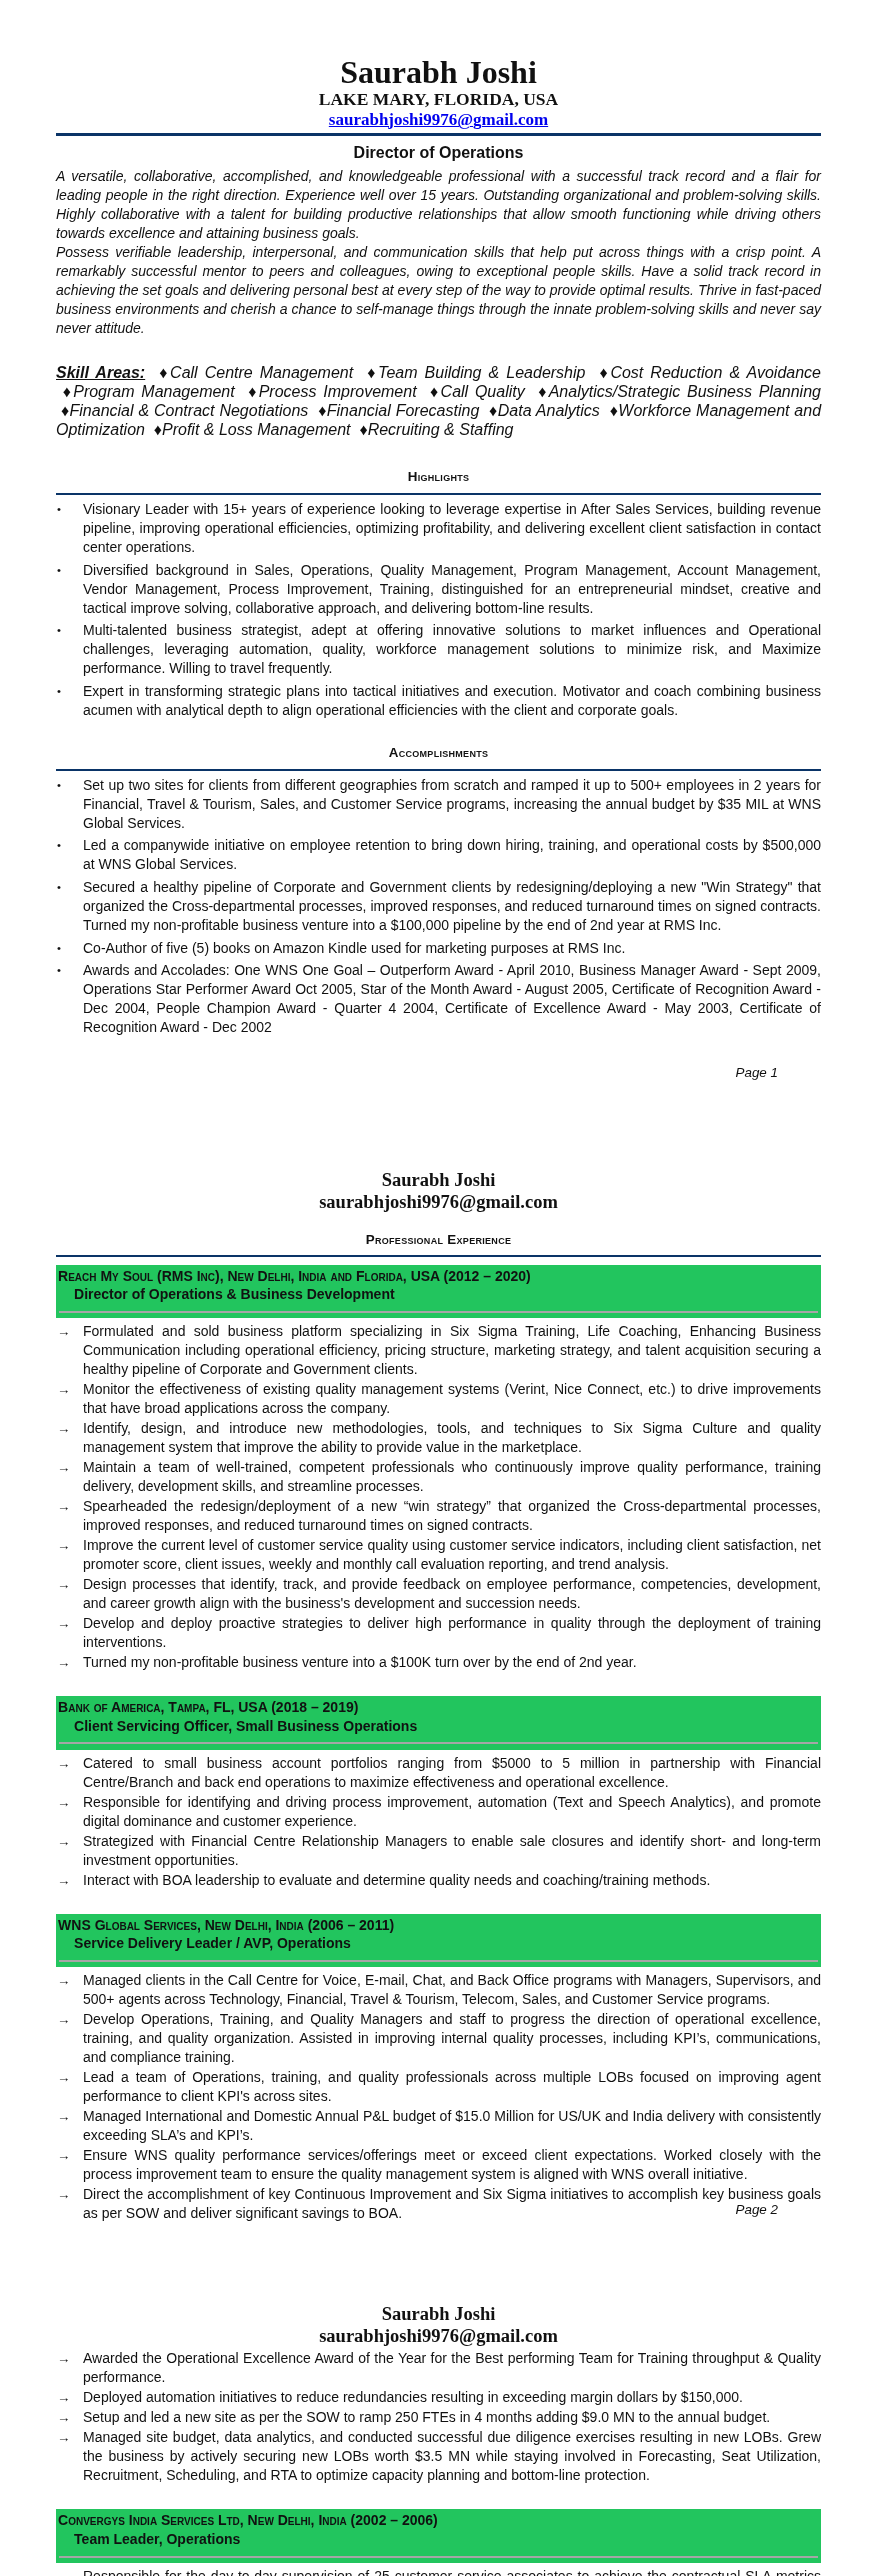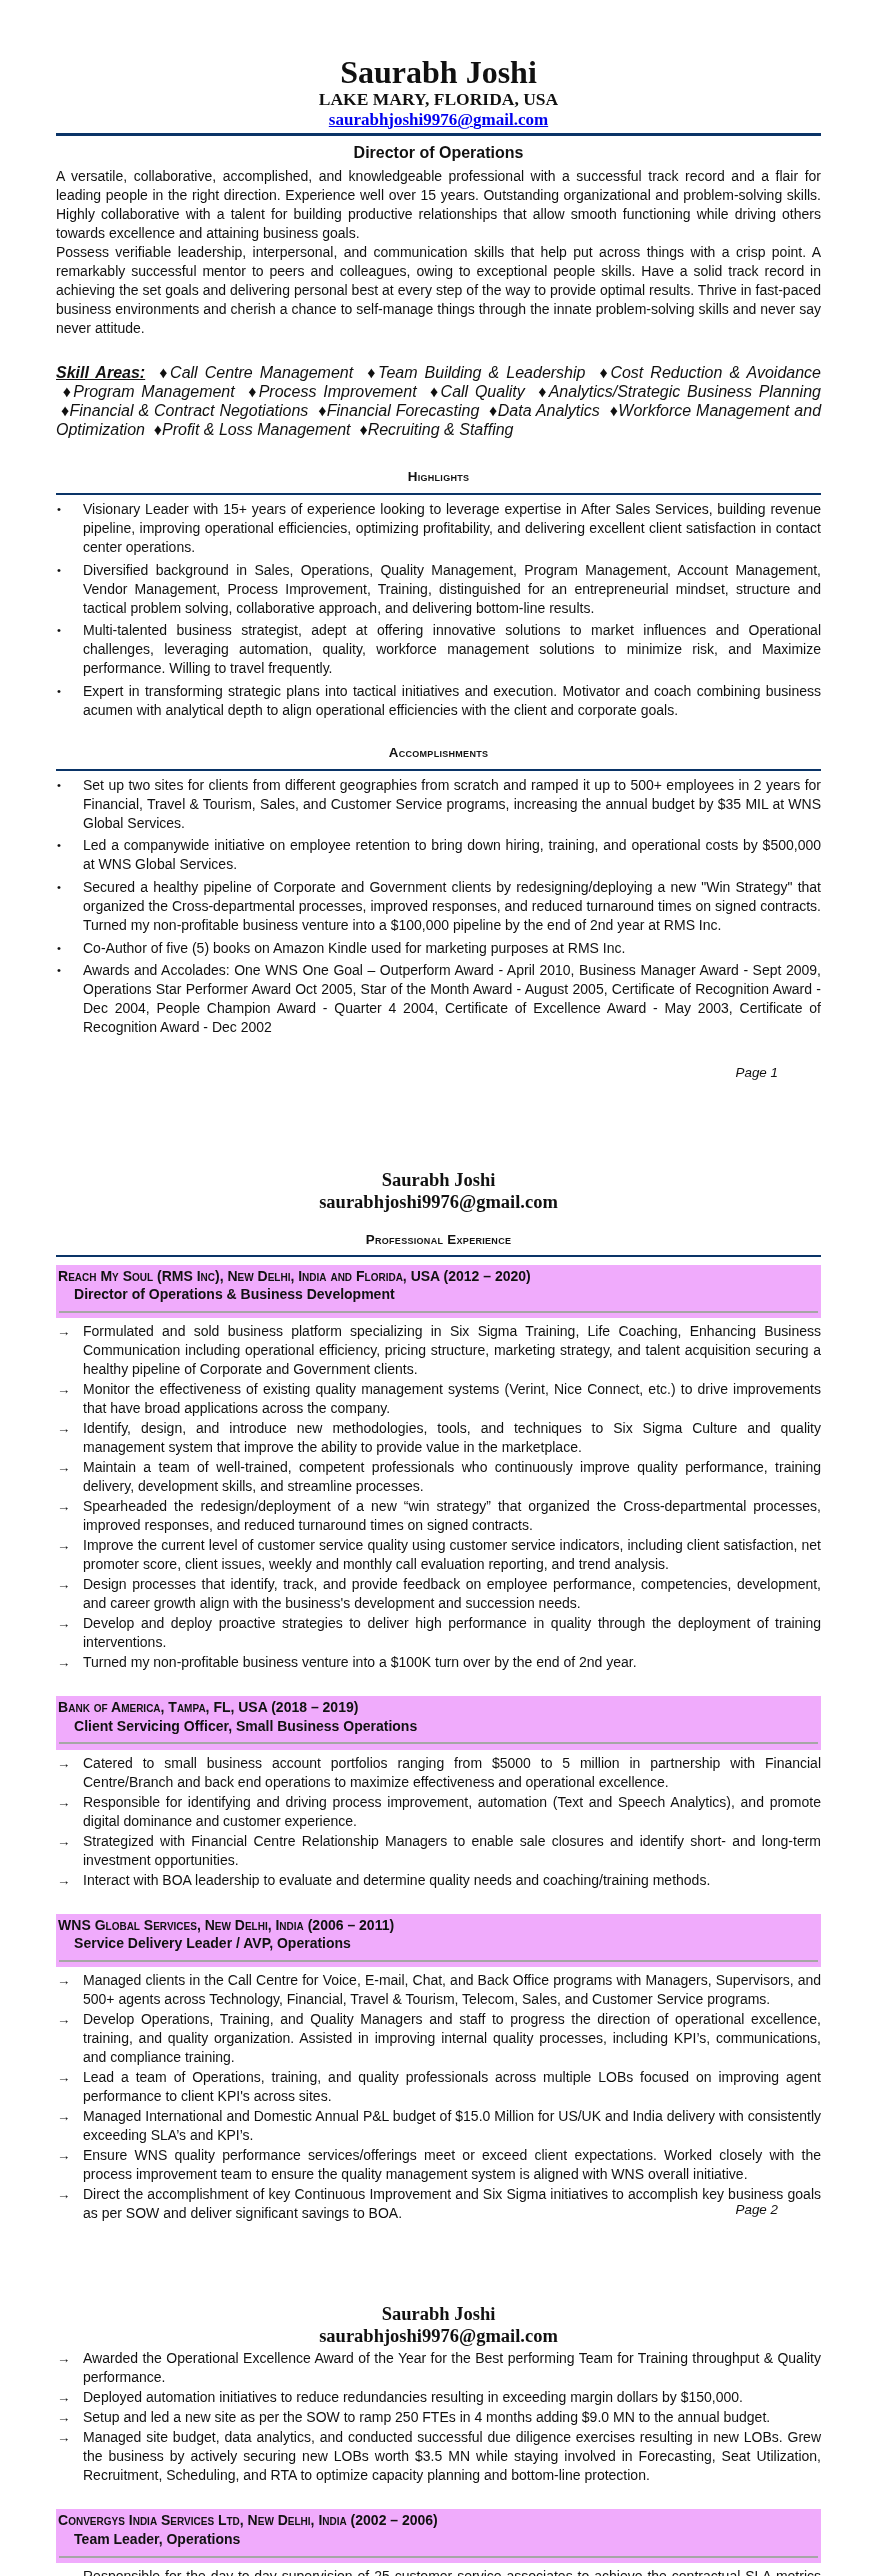--- a/index.html
+++ b/index.html
@@ -12,40 +12,40 @@
   .content { position: absolute; left: 56px; width: 765px; }
 
   .serif { font-family: "Liberation Serif", serif; }
   .name-main { text-align: center; font-weight: bold; font-size: 32px; line-height: 33px; margin: 0; }
   .location { text-align: center; font-weight: bold; font-size: 17.5px; line-height: 19.6px; margin: 1px 0 0 0; }
   .email-link { display: block; text-align: center; font-weight: bold; font-size: 17px; line-height: 19.6px;
                 color: #0000ee; text-decoration: underline; text-decoration-thickness: 1px; }
   .rule-blue { height: 0; border-top: 3.1px solid #0a3467; margin: 0; }
   .title { text-align: center; font-weight: bold; font-size: 16px; line-height: 20.6px; margin: 7.2px 0 3.1px 0; }
 
-  .para { font-size: 14px; line-height: 19px; text-align: justify; margin: 0; }
+  .para { font-size: 14px; line-height: 19px; text-align: justify; margin: 0; font-style: italic; }
 
   .skills { font-size: 16px; line-height: 19px; text-align: justify; margin: 25px 0 0 0; font-style: italic; }
   .skills .lbl { font-weight: bold; text-decoration: underline; text-decoration-thickness: 1px; }
 
   .sec-head { text-align: center; font-weight: bold; font-size: 13.4px; font-variant: small-caps;
               letter-spacing: 0.3px; margin: 0; line-height: 18.5px; }
   .sec-rule { border-top: 2.6px solid #0a3467; margin: 6.2px 0 5.2px 0; }
 
   ul.dot { list-style: none; margin: 0; padding: 0; }
   ul.dot li { position: relative; padding-left: 27px; font-size: 14px; line-height: 19px;
               text-align: justify; margin: 0 0 3.6px 0; }
   ul.dot li .mark { position: absolute; left: 1px; top: 0; font-size: 11.3px; }
 
   ul.arrow { list-style: none; margin: 0; padding: 0; }
   ul.arrow li { position: relative; padding-left: 27px; font-size: 14px; line-height: 19px;
                 text-align: justify; margin: 0 0 1px 0; }
   ul.arrow li .mark { position: absolute; left: 1px; top: 0; font-size: 13.4px; }
 
-  .job-box { background: #f0abfc; padding: 2.1px 2.1px 5.2px 2.1px; margin: 0 0 4.1px 0; }
+  .job-box { background: #22c55e; padding: 2.1px 2.1px 5.2px 2.1px; margin: 0 0 4.1px 0; }
   .job-company { font-weight: bold; font-size: 14px; line-height: 18.5px; font-variant: small-caps; }
   .job-role { font-weight: bold; font-size: 14px; line-height: 18.5px; margin-left: 16px; }
   .job-rule { border-top: 2.6px solid #a6a6a6; margin: 7.2px 1px 0 1px; }
 
   .page-num { position: absolute; right: 56px; font-style: italic; font-size: 13.4px; }
 
   .small-name { text-align: center; font-weight: bold; font-size: 18.5px; line-height: 21.6px; margin: 0; }
   .small-email { text-align: center; font-weight: bold; font-size: 18.5px; line-height: 21.6px; margin: 0; }
 </style>
 </head>
@@ -77,21 +77,21 @@
       <span>&nbsp;<span>♦</span><span>Workforce Management and Optimization</span></span>
       <span>&nbsp;<span>♦</span><span>Profit &amp; Loss Management</span></span>
       <span>&nbsp;<span>♦</span><span>Recruiting &amp; Staffing</span></span>
     </p>
 
     <div style="height:29px;"></div>
     <h2 class="sec-head">Highlights</h2>
     <div class="sec-rule"></div>
     <ul class="dot">
       <li><span class="mark">•</span><span>Visionary Leader with 15+ years of experience looking to leverage expertise in After Sales Services, building revenue pipeline, improving operational efficiencies, optimizing profitability, and delivering excellent client satisfaction in contact center operations.</span></li>
-      <li><span class="mark">•</span><span>Diversified background in Sales, Operations, Quality Management, Program Management, Account Management, Vendor Management, Process Improvement, Training, distinguished for an entrepreneurial mindset, structure and tactical problem solving, collaborative approach, and delivering bottom-line results.</span></li>
+      <li><span class="mark">•</span><span>Diversified background in Sales, Operations, Quality Management, Program Management, Account Management, Vendor Management, Process Improvement, Training, distinguished for an entrepreneurial mindset, creative and tactical improve solving, collaborative approach, and delivering bottom-line results.</span></li>
       <li><span class="mark">•</span><span>Multi-talented business strategist, adept at offering innovative solutions to market influences and Operational challenges, leveraging automation, quality, workforce management solutions to minimize risk, and Maximize performance. Willing to travel frequently.</span></li>
       <li><span class="mark">•</span><span>Expert in transforming strategic plans into tactical initiatives and execution. Motivator and coach combining business acumen with analytical depth to align operational efficiencies with the client and corporate goals.</span></li>
     </ul>
 
     <div style="height:20.6px;"></div>
     <h2 class="sec-head">Accomplishments</h2>
     <div class="sec-rule"></div>
     <ul class="dot">
       <li><span class="mark">•</span><span>Set up two sites for clients from different geographies from scratch and ramped it up to 500+ employees in 2 years for Financial, Travel &amp; Tourism, Sales, and Customer Service programs, increasing the annual budget by $35 MIL at WNS Global Services.</span></li>
       <li><span class="mark">•</span><span>Led a companywide initiative on employee retention to bring down hiring, training, and operational costs by $500,000 at WNS Global Services.</span></li>

